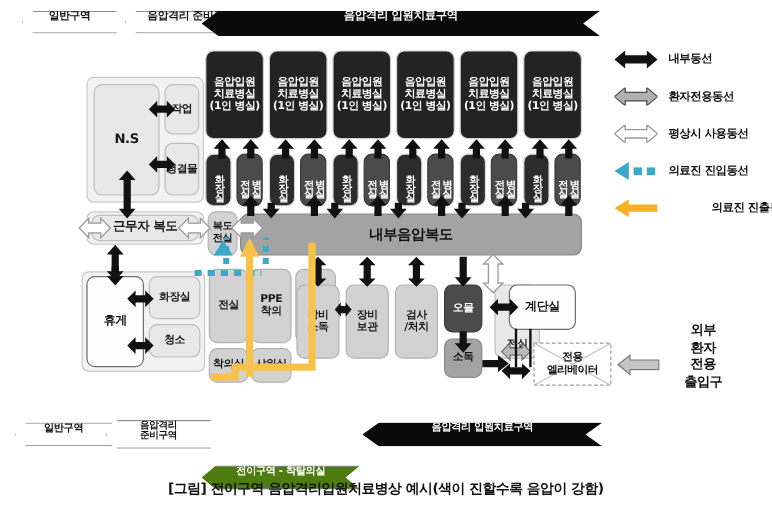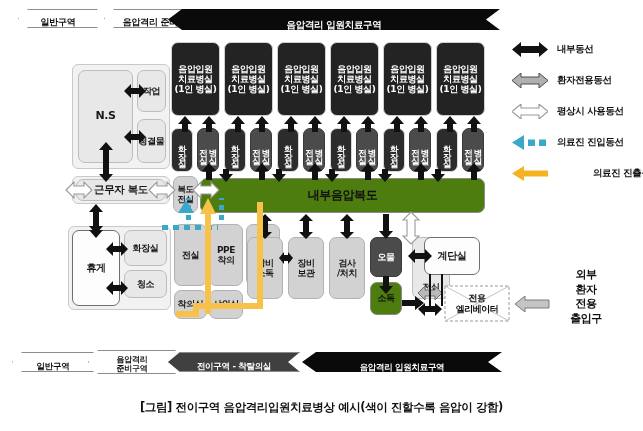--- a/index.html
+++ b/index.html
@@ -3,36 +3,36 @@
 <meta charset="utf-8">
 <style>
   html,body{margin:0;padding:0;background:#fff;}
   body{width:643px;height:431px;position:relative;overflow:hidden;
        font-family:"DejaVu Sans","Liberation Sans",sans-serif;color:#111;}
 
   .stage{position:absolute;left:0;top:0;width:643px;height:431px;}
   .abs{position:absolute;box-sizing:border-box;}
 
   
-  .chev{display:flex;align-items:flex-end;justify-content:center;
+  .chev{display:flex;align-items:flex-start;justify-content:center;
         font-weight:bold;letter-spacing:-.3px;line-height:1.05;text-align:center;}
   .chev.white{background:#fff;border:1.4px solid #8d8d8d;color:#111;
         clip-path:polygon(10px 0,100% 0,calc(100% - 10px) 50%,100% 100%,10px 100%,0 50%);}
-  .chev.gray{background:#404040;border:1px solid #8a8a8a;color:#fff;
-        clip-path:polygon(12px 0,100% 0,calc(100% - 12px) 50%,100% 100%,12px 100%,0 50%);}
+  .chev.gray{background:#4d7c0f;border:1px solid #8a8a8a;color:#fff;
+        clip-path:polygon(12px 0,100% 0,calc(100% - 12px) 50%,100% 100%,12px 100%,0 50%);margin-top:36px;}
   .chev.black{background:#0a0a0a;color:#fff;
         clip-path:polygon(14px 0,100% 0,calc(100% - 14px) 50%,100% 100%,14px 100%,0 50%);}
 
   
   .room{border-radius:7px;display:flex;align-items:center;justify-content:center;
         text-align:center;line-height:1.12;font-weight:bold;letter-spacing:-.4px;}
   .r-white{background:#fdfdfd;border:1.6px solid #6f6f6f;color:#1a1a1a;}
   .r-lite{background:#e8e8e8;border:1.4px solid #bdbdbd;color:#1a1a1a;}
   .r-l2{background:#d2d2d2;border:1.4px solid #b2b2b2;color:#1a1a1a;}
-  .r-mid{background:#4d7c0f;border:1.4px solid #8a8a8a;color:#111;justify-content:center;}
+  .r-mid{background:#a3a3a3;border:1.4px solid #8a8a8a;color:#111;justify-content:center;}
   .r-dark{background:#4b4b4b;border:1.4px solid #3a3a3a;color:#fff;}
   .r-vdark{background:#2c2c2c;border:1.4px solid #d8d8d8;color:#fff;}
   .r-black{background:#232323;border:1.6px solid #cfcfcf;color:#fff;}
   .r-outer{background:#f2f2f2;border:1.4px solid #c9c9c9;}
 
   .vert{writing-mode:vertical-rl;text-orientation:upright;letter-spacing:-1px;}
 
   
   .ar{position:absolute;}
   .ar svg{display:block;overflow:visible;}

